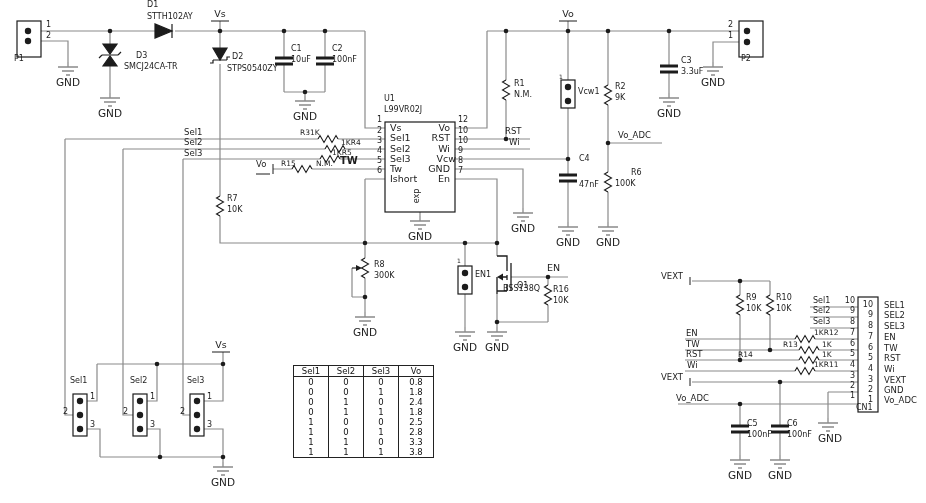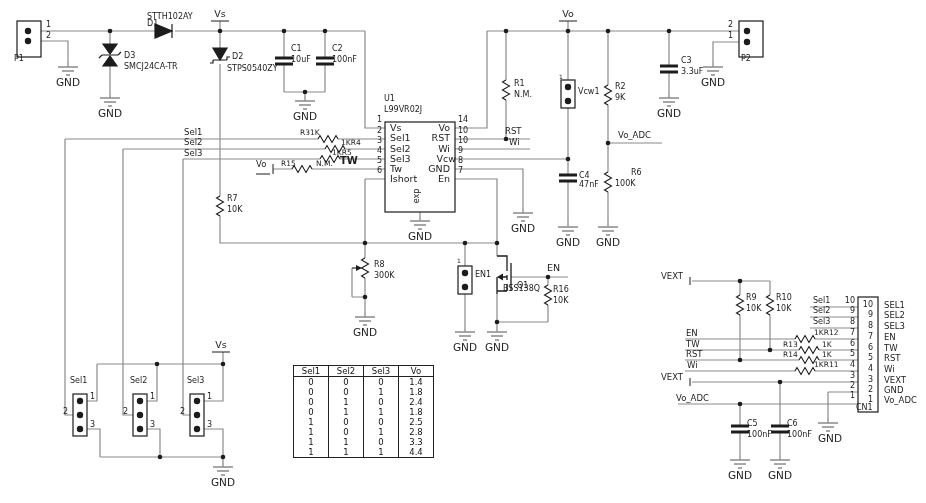--- a/index.html
+++ b/index.html
@@ -176,24 +176,24 @@
 
   <g stroke="#1c1c1c" stroke-width="1">
     <path d="M211 21 H229 M559 21 H577 M212 352 H230 M256 174 H270 M273 164 V174 M690 277 V285 M690 378 V386" fill="none"></path>
   </g>
 </svg>
 
 <div class="lbl t8" style="left:14px;top:55px">P1</div>
 <div class="lbl t8" style="left:46px;top:21px">1</div>
 <div class="lbl t8" style="left:46px;top:32px">2</div>
 <div class="lbl gndt c" style="left:68px;top:77px">GND</div>
-<div class="lbl t8" style="left:124px;top:52px">D3</div>
+<div class="lbl t8" style="left:136px;top:52px">D3</div>
 <div class="lbl t8" style="left:124px;top:63px">SMCJ24CA-TR</div>
 <div class="lbl gndt c" style="left:110px;top:108px">GND</div>
-<div class="lbl t8" style="left:147px;top:20px">D1</div>
+<div class="lbl t8" style="left:147px;top:1px">D1</div>
 <div class="lbl t8" style="left:147px;top:13px">STTH102AY</div>
 <div class="lbl t95 c" style="left:220px;top:9px">Vs</div>
 <div class="lbl t8" style="left:232px;top:53px">D2</div>
 <div class="lbl t8" style="left:227px;top:65px">STPS0540ZY</div>
 <div class="lbl t8" style="left:291px;top:45px">C1</div>
 <div class="lbl t8" style="left:291px;top:56px">10uF</div>
 <div class="lbl t8" style="left:332px;top:45px">C2</div>
 <div class="lbl t8" style="left:332px;top:56px">100nF</div>
 <div class="lbl gndt c" style="left:305px;top:111px">GND</div>
 
@@ -210,21 +210,21 @@
 <div class="lbl t95 r" style="left:450px;top:144px">Wi</div>
 <div class="lbl t95 r" style="left:456px;top:154px">Vcw</div>
 <div class="lbl t95 r" style="left:450px;top:164px">GND</div>
 <div class="lbl t95 r" style="left:450px;top:174px">En</div>
 <div class="lbl t8 r" style="left:382px;top:116px">1</div>
 <div class="lbl t8 r" style="left:382px;top:127px">2</div>
 <div class="lbl t8 r" style="left:382px;top:137px">3</div>
 <div class="lbl t8 r" style="left:382px;top:147px">4</div>
 <div class="lbl t8 r" style="left:382px;top:157px">5</div>
 <div class="lbl t8 r" style="left:382px;top:167px">6</div>
-<div class="lbl t8" style="left:458px;top:116px">14</div>
+<div class="lbl t8" style="left:458px;top:116px">12</div>
 <div class="lbl t8" style="left:458px;top:127px">10</div>
 <div class="lbl t8" style="left:458px;top:137px">10</div>
 <div class="lbl t8" style="left:458px;top:147px">9</div>
 <div class="lbl t8" style="left:458px;top:157px">8</div>
 <div class="lbl t8" style="left:458px;top:167px">7</div>
 <div class="lbl t8 rot" style="left:410px;top:192px">exp</div>
 <div class="lbl gndt c" style="left:420px;top:231px">GND</div>
 <div class="lbl gndt c" style="left:523px;top:223px">GND</div>
 
 <div class="lbl t85" style="left:184px;top:128px">Sel1</div>
@@ -258,21 +258,21 @@
 <div class="lbl t8" style="left:514px;top:91px">N.M.</div>
 <div class="lbl t8" style="left:578px;top:88px">Vcw1</div>
 <div class="lbl t6" style="left:559px;top:74px">1</div>
 <div class="lbl t85" style="left:505px;top:127px">RST</div>
 <div class="lbl t85" style="left:509px;top:138px">Wi</div>
 <div class="lbl t8" style="left:615px;top:83px">R2</div>
 <div class="lbl t8" style="left:615px;top:94px">9K</div>
 <div class="lbl t85" style="left:618px;top:131px">Vo_ADC</div>
 <div class="lbl t8" style="left:631px;top:169px">R6</div>
 <div class="lbl t8" style="left:615px;top:180px">100K</div>
-<div class="lbl t8" style="left:579px;top:172px">C4</div>
+<div class="lbl t8" style="left:579px;top:155px">C4</div>
 <div class="lbl t8" style="left:579px;top:181px">47nF</div>
 <div class="lbl gndt c" style="left:568px;top:237px">GND</div>
 <div class="lbl gndt c" style="left:608px;top:237px">GND</div>
 <div class="lbl t8" style="left:681px;top:57px">C3</div>
 <div class="lbl t8" style="left:681px;top:68px">3.3uF</div>
 <div class="lbl gndt c" style="left:669px;top:108px">GND</div>
 <div class="lbl t8" style="left:741px;top:55px">P2</div>
 <div class="lbl t8" style="left:728px;top:21px">2</div>
 <div class="lbl t8" style="left:728px;top:32px">1</div>
 <div class="lbl gndt c" style="left:713px;top:77px">GND</div>
@@ -300,21 +300,21 @@
             <th>Sel2</th>
             <th>Sel3</th>
             <th>Vo</th>
           </tr>
         </thead>
         <tbody>
           <tr>
             <td>0</td>
             <td>0</td>
             <td>0</td>
-            <td>1.4</td>
+            <td>0.8</td>
           </tr>
           <tr>
             <td>0</td>
             <td>0</td>
             <td>1</td>
             <td>1.8</td>
           </tr>
           <tr>
             <td>0</td>
             <td>1</td>
@@ -342,21 +342,21 @@
           <tr>
             <td>1</td>
             <td>1</td>
             <td>0</td>
             <td>3.3</td>
           </tr>
           <tr>
             <td>1</td>
             <td>1</td>
             <td>1</td>
-            <td>4.4</td>
+            <td>3.8</td>
           </tr>
         </tbody>
       </table>
     </div>
 
 <div class="lbl t85" style="left:661px;top:272px">VEXT</div>
 <div class="lbl t85" style="left:686px;top:329px">EN</div>
 <div class="lbl t85" style="left:686px;top:340px">TW</div>
 <div class="lbl t85" style="left:686px;top:350px">RST</div>
 <div class="lbl t85" style="left:687px;top:361px">Wi</div>
@@ -365,21 +365,21 @@
 <div class="lbl t8" style="left:746px;top:294px">R9</div>
 <div class="lbl t8" style="left:746px;top:305px">10K</div>
 <div class="lbl t8" style="left:776px;top:294px">R10</div>
 <div class="lbl t8" style="left:776px;top:305px">10K</div>
 <div class="lbl t8" style="left:813px;top:297px">Sel1</div>
 <div class="lbl t8" style="left:813px;top:307px">Sel2</div>
 <div class="lbl t8" style="left:813px;top:318px">Sel3</div>
 <div class="lbl t75" style="left:814px;top:329px"><span>1K</span><span>R12</span></div>
 <div class="lbl t75" style="left:783px;top:341px">R13</div>
 <div class="lbl t75" style="left:822px;top:341px">1K</div>
-<div class="lbl t75" style="left:783px;top:351px">R14</div>
+<div class="lbl t75" style="left:738px;top:351px">R14</div>
 <div class="lbl t75" style="left:822px;top:351px">1K</div>
 <div class="lbl t75" style="left:814px;top:361px"><span>1K</span><span>R11</span></div>
 <div class="lbl t8 r" style="left:855px;top:297px">10</div>
 <div class="lbl t8 r" style="left:855px;top:307px">9</div>
 <div class="lbl t8 r" style="left:855px;top:318px">8</div>
 <div class="lbl t8 r" style="left:855px;top:329px">7</div>
 <div class="lbl t8 r" style="left:855px;top:340px">6</div>
 <div class="lbl t8 r" style="left:855px;top:350px">5</div>
 <div class="lbl t8 r" style="left:855px;top:361px">4</div>
 <div class="lbl t8 r" style="left:855px;top:372px">3</div>

